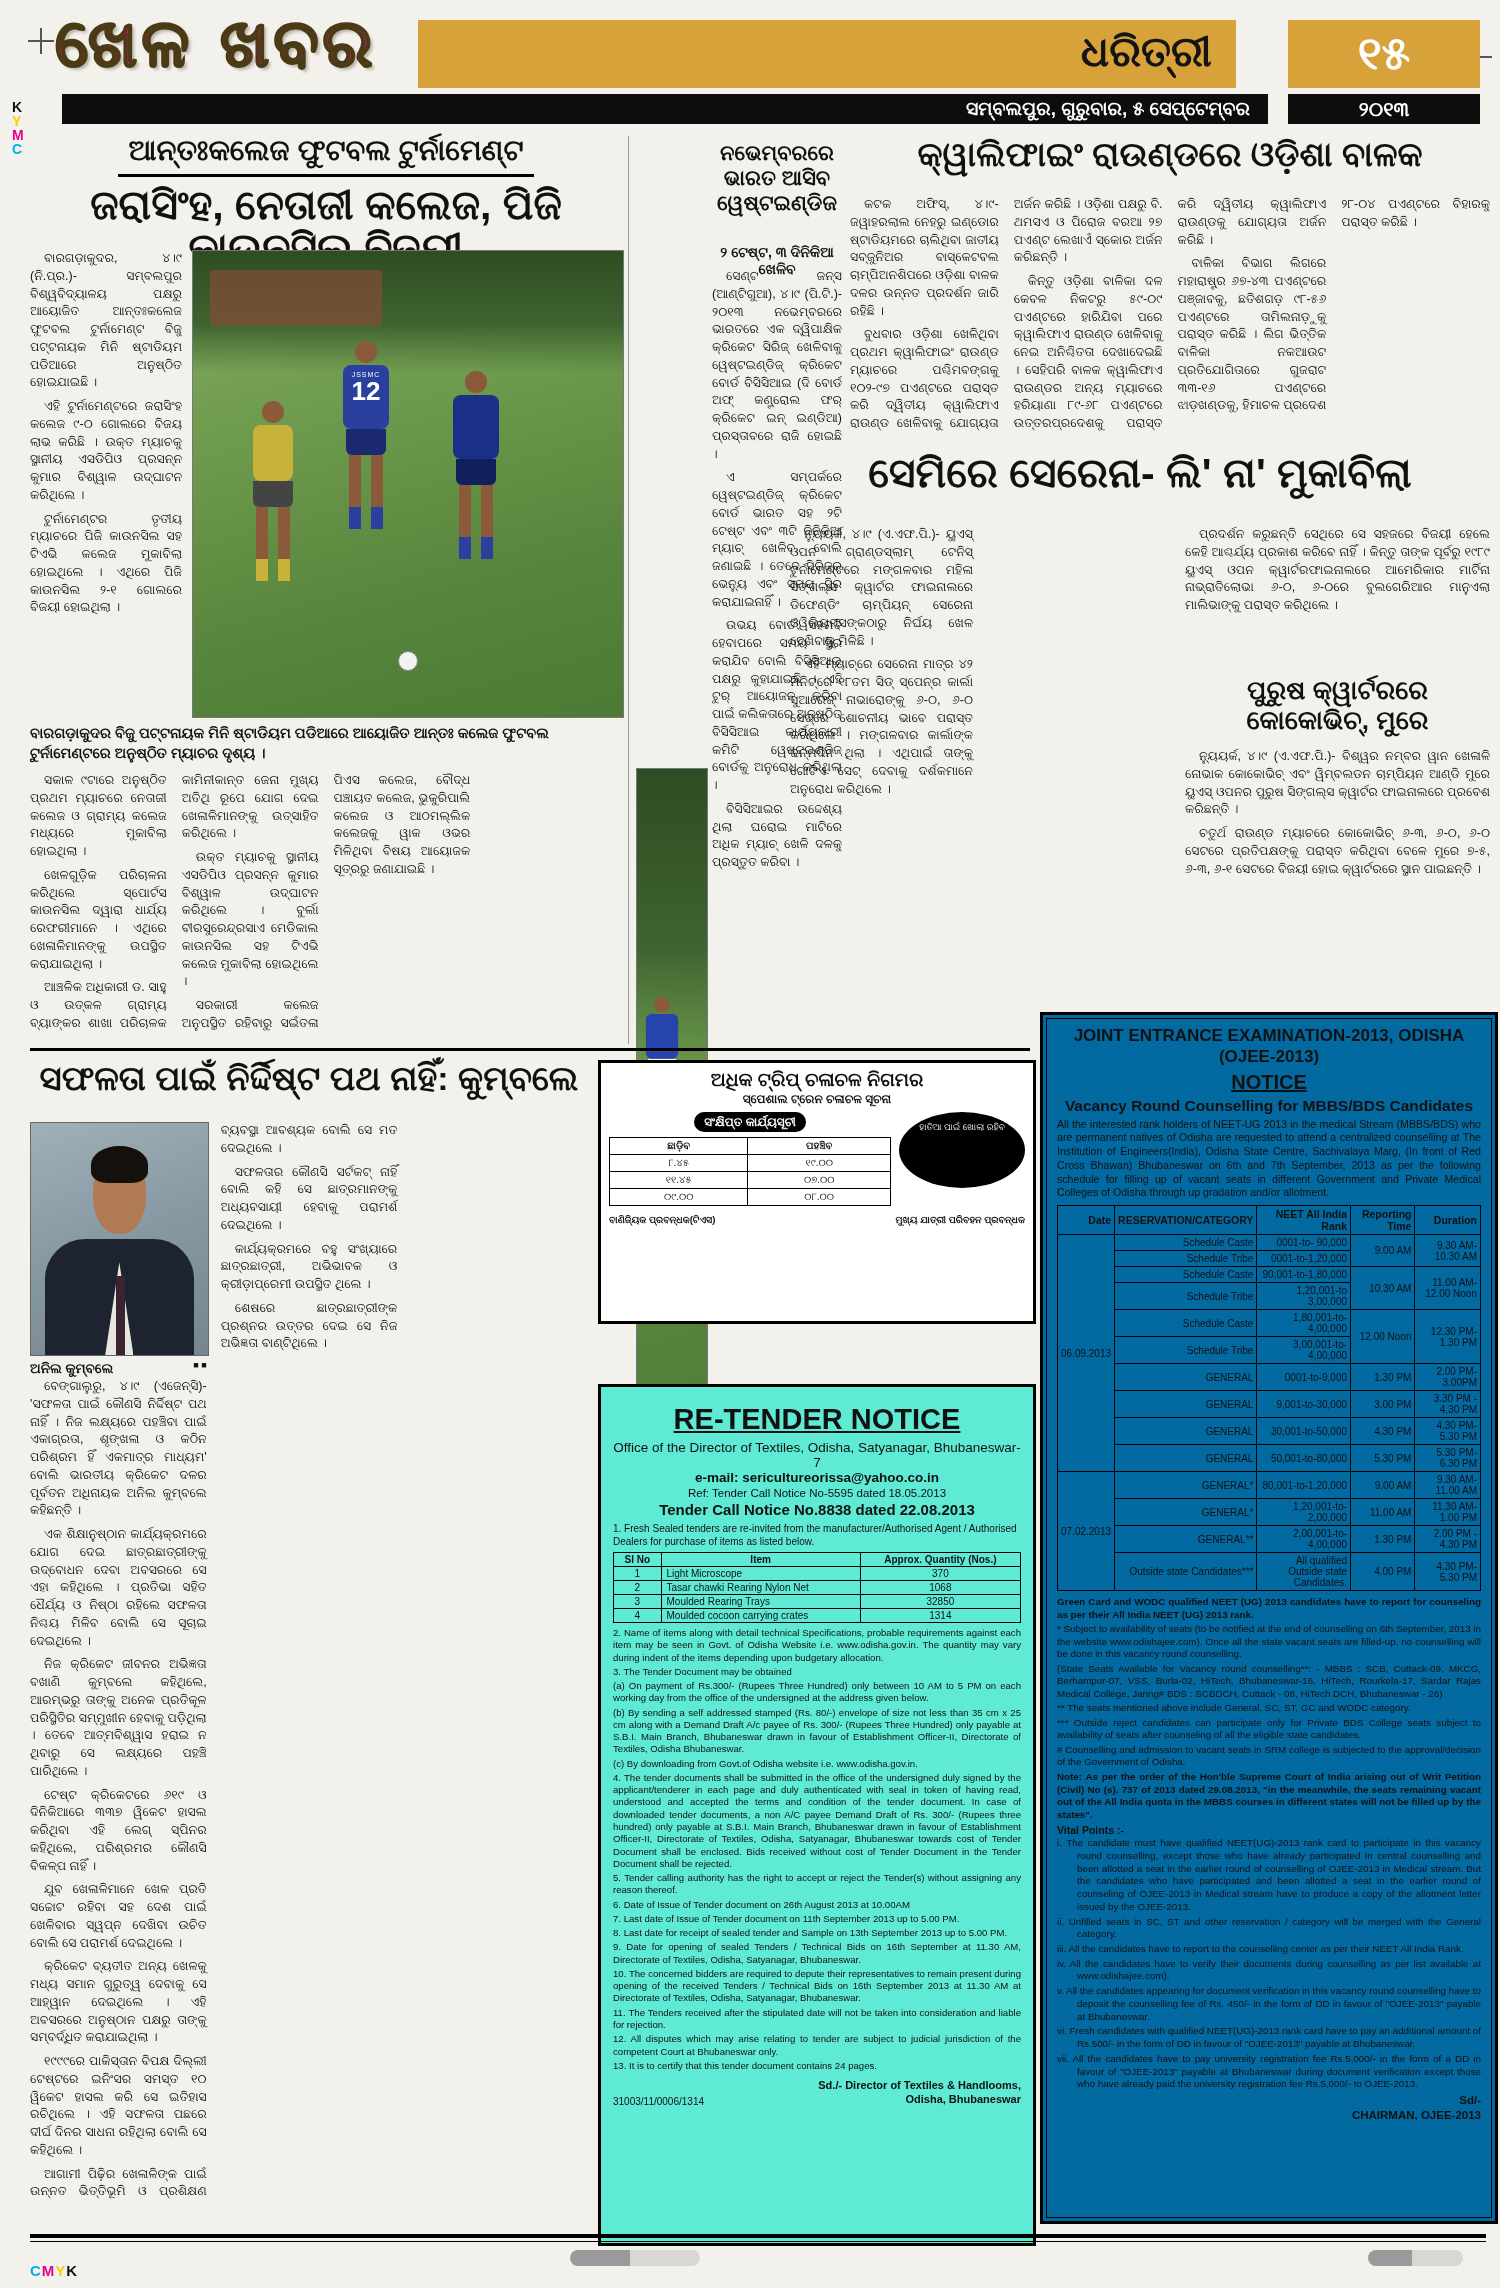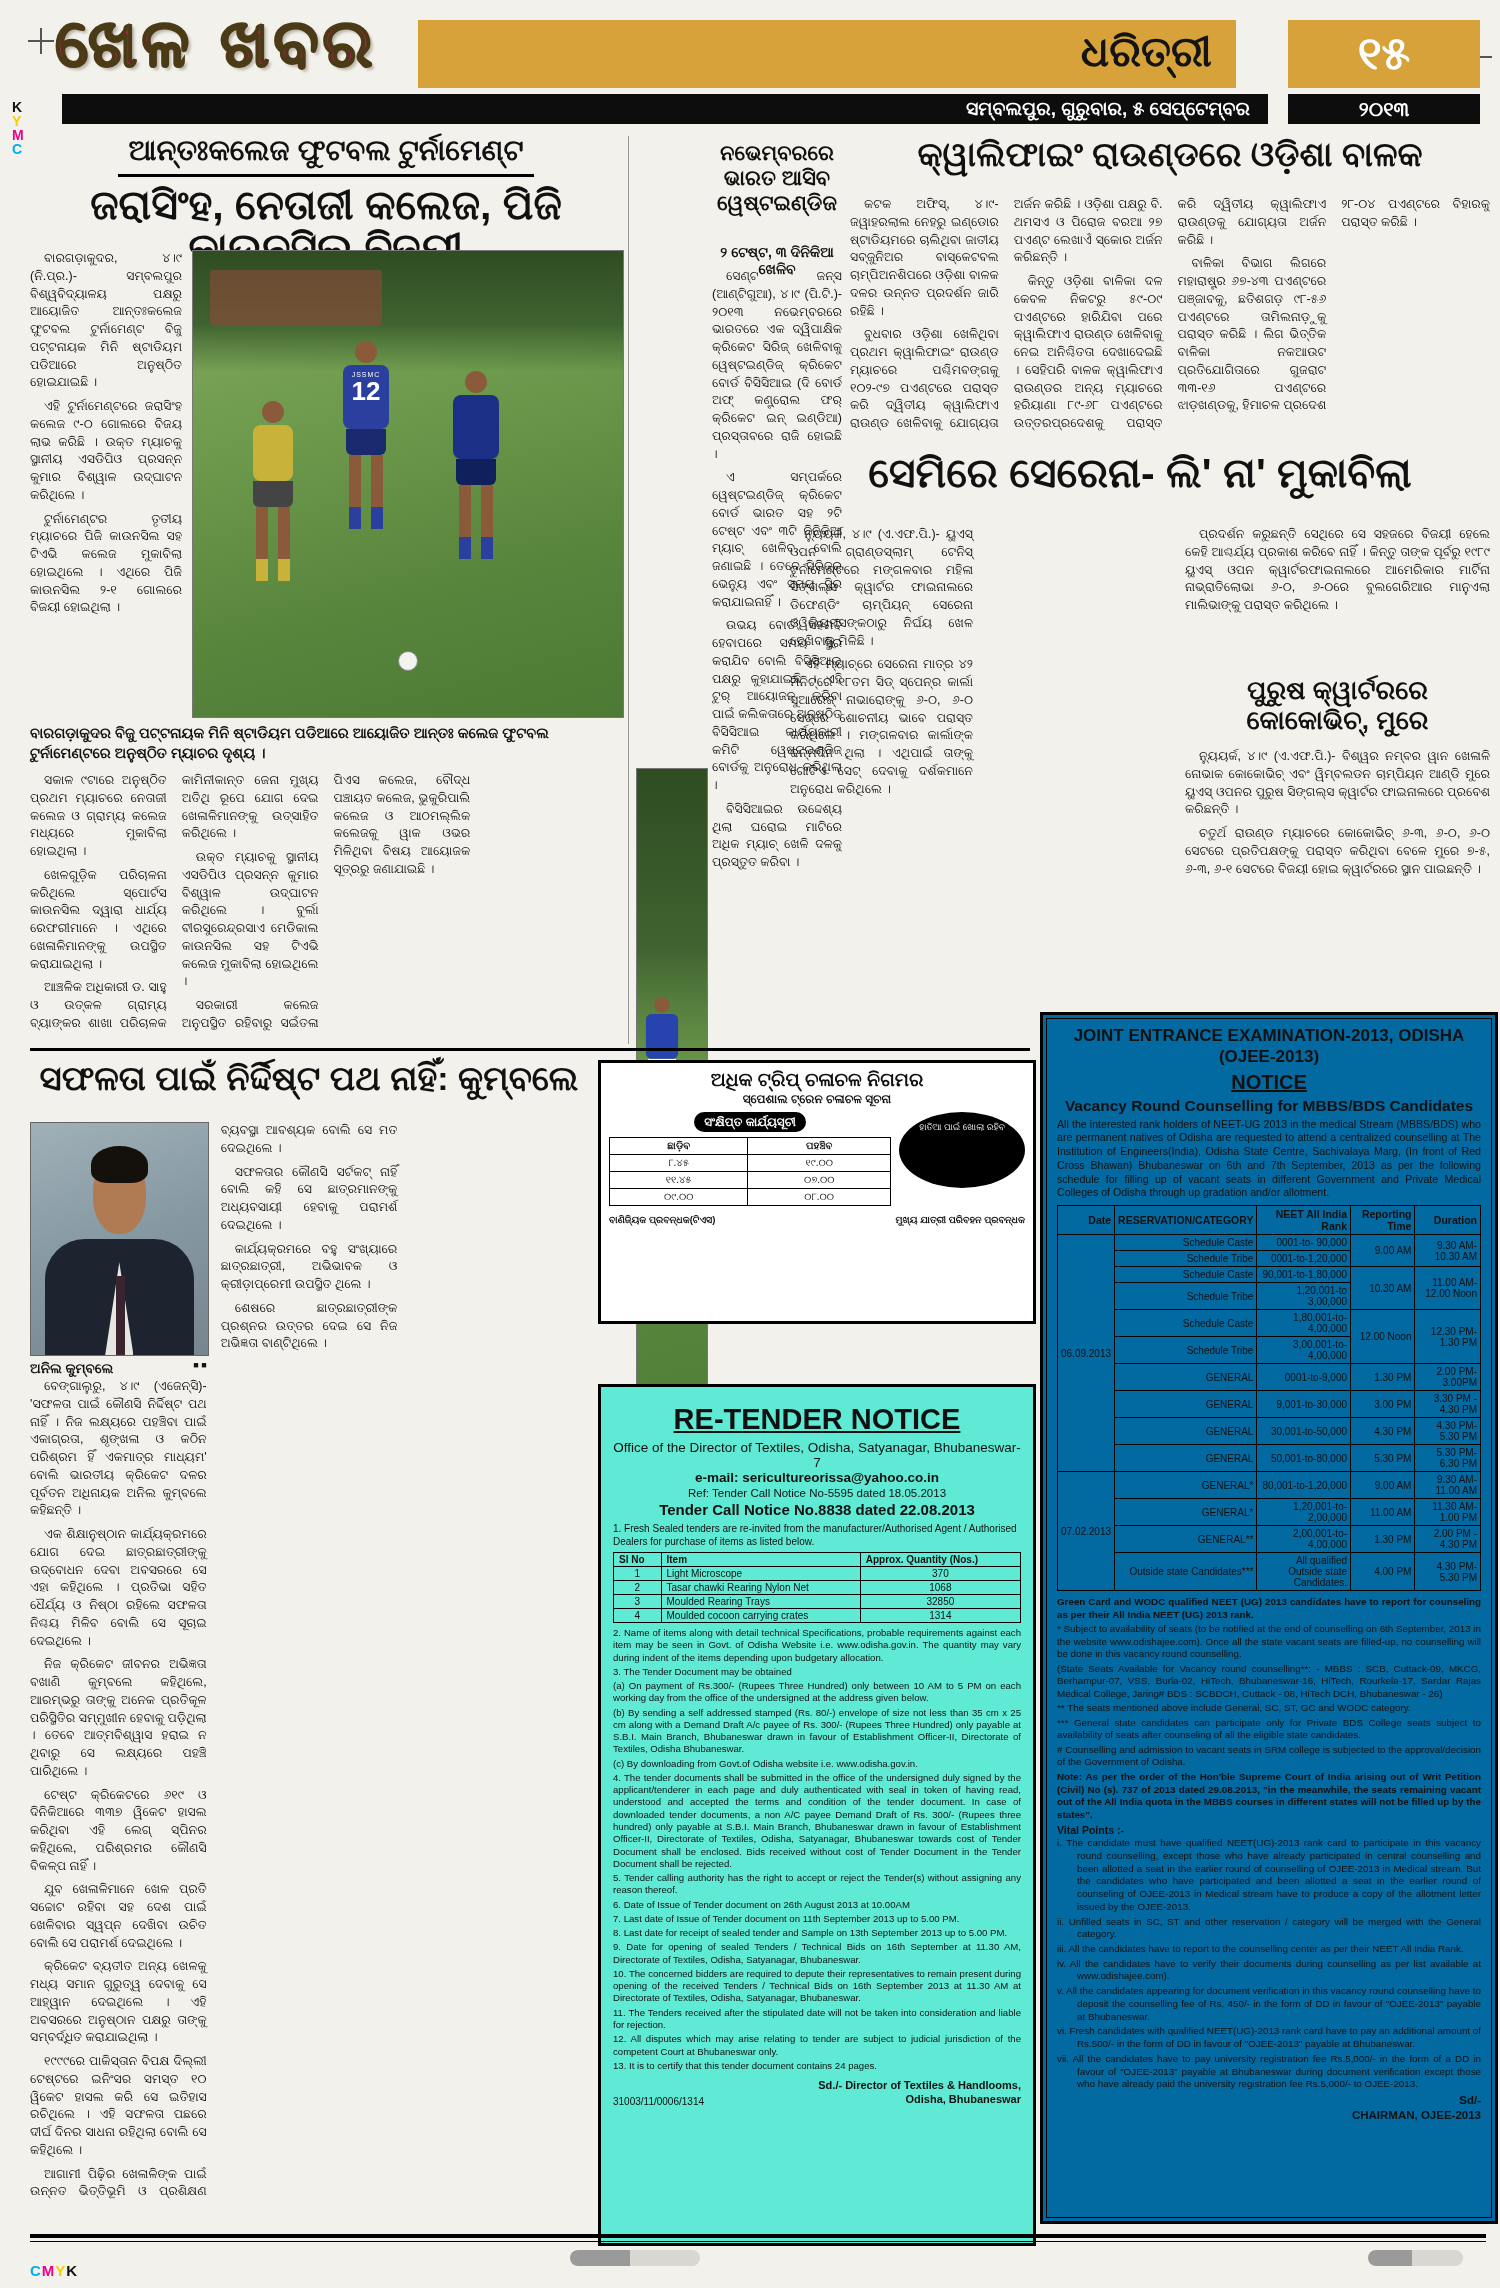--- a/index.html
+++ b/index.html
@@ -77,21 +77,21 @@
   
   .retbox{border:3px solid #000;background:#5eead4;padding:16px 12px;overflow:hidden;}
   .ret-title{font-size:29px;font-weight:bold;text-align:center;text-decoration:underline;}
   .ret-office{font-size:13.5px;text-align:center;margin-top:4px;}
   .ret-email{font-size:13.5px;font-weight:bold;text-align:center;}
   .ret-ref{font-size:11.5px;text-align:center;margin-top:2px;}
   .ret-call{font-size:15px;font-weight:bold;text-align:center;margin:2px 0 4px;}
   .ret-item1{font-size:10px;line-height:1.3;}
   .rtable{border-collapse:collapse;width:100%;font-size:10px;margin:4px 0;}
   .rtable td,.rtable th{border:1px solid #000;padding:1px 5px;}
-  .rtable th{text-align:left;}
+  .rtable th{text-align:center;}
   .rtable td:nth-child(1),.rtable td:nth-child(3){text-align:center;}
   .ret-notes{font-size:9.6px;line-height:1.28;text-align:justify;}
   .ret-notes p{margin:0 0 2px 0;}
   .ret-foot{display:flex;justify-content:space-between;align-items:flex-end;font-size:10px;margin-top:6px;}
   .ret-sig{font-weight:bold;text-align:right;font-size:11px;line-height:1.3;}
   .ojee-outer{border:3px solid #000;background:#0369a1;padding:3px;overflow:hidden;}
   .ojee-inner{border:1.5px solid #000;padding:6px 10px;height:100%;box-sizing:border-box;overflow:hidden;}
   .ojee-title{font-size:17px;font-weight:bold;text-align:center;line-height:1.25;}
   .ojee-notice{font-size:20px;font-weight:bold;text-align:center;text-decoration:underline;margin:3px 0;}
   .ojee-sub{font-size:15.5px;font-weight:bold;text-align:center;margin-bottom:3px;}
@@ -471,21 +471,21 @@
             <td>4.00 PM</td>
             <td>4.30 PM- 5.30 PM</td>
           </tr>
         </tbody>
   </table>
   <div class="ojee-notes">
         <p>Green Card and WODC qualified NEET (UG) 2013 candidates have to report for counseling as per their All India NEET (UG) 2013 rank.</p>
         <p>* Subject to availability of seats (to be notified at the end of counselling on 6th September, 2013 in the website www.odishajee.com). Once all the state vacant seats are filled-up, no counselling will be done in this vacancy round counselling.</p>
         <p>(State Seats Available for Vacancy round counselling**: - MBBS : SCB, Cuttack-09, MKCG, Berhampur-07, VSS, Burla-02, HiTech, Bhubaneswar-16, HiTech, Rourkela-17, Sardar Rajas Medical College, Jaring# BDS : SCBDCH, Cuttack - 08, HiTech DCH, Bhubaneswar - 26)</p>
         <p>** The seats mentioned above include General, SC, ST, GC and WODC category.</p>
-        <p>*** General state candidates can participate only for Private BDS College seats subject to availability of seats after counseling of all the eligible state candidates.</p>
+        <p>*** Outside reject candidates can participate only for Private BDS College seats subject to availability of seats after counseling of all the eligible state candidates.</p>
         <p># Counselling and admission to vacant seats in SRM college is subjected to the approval/decision of the Government of Odisha.</p>
         <p>Note: As per the order of the Hon'ble Supreme Court of India arising out of Writ Petition (Civil) No (s). 737 of 2013 dated 29.08.2013, "in the meanwhile, the seats remaining vacant out of the All India quota in the MBBS courses in different states will not be filled up by the states".</p>
       </div>
   <div class="vital-title">Vital Points :-</div>
   <div class="vital">
         <p>i.   The candidate must have qualified NEET(UG)-2013 rank card to participate in this vacancy round counselling, except those who have already participated in central counselling and been allotted a seat in the earlier round of counselling of OJEE-2013 in Medical stream. But the candidates who have participated and been allotted a seat in the earlier round of counseling of OJEE-2013 in Medical stream have to produce a copy of the allotment letter issued by the OJEE-2013.</p>
         <p>ii.  Unfilled seats in SC, ST and other reservation / category will be merged with the General category.</p>
         <p>iii. All the candidates have to report to the counselling center as per their NEET All India Rank.</p>
         <p>iv.  All the candidates have to verify their documents during counselling as per list available at www.odishajee.com).</p>
         <p>v.   All the candidates appearing for document verification in this vacancy round counselling have to deposit the counselling fee of Rs. 450/- in the form of DD in favour of "OJEE-2013" payable at Bhubaneswar.</p>

